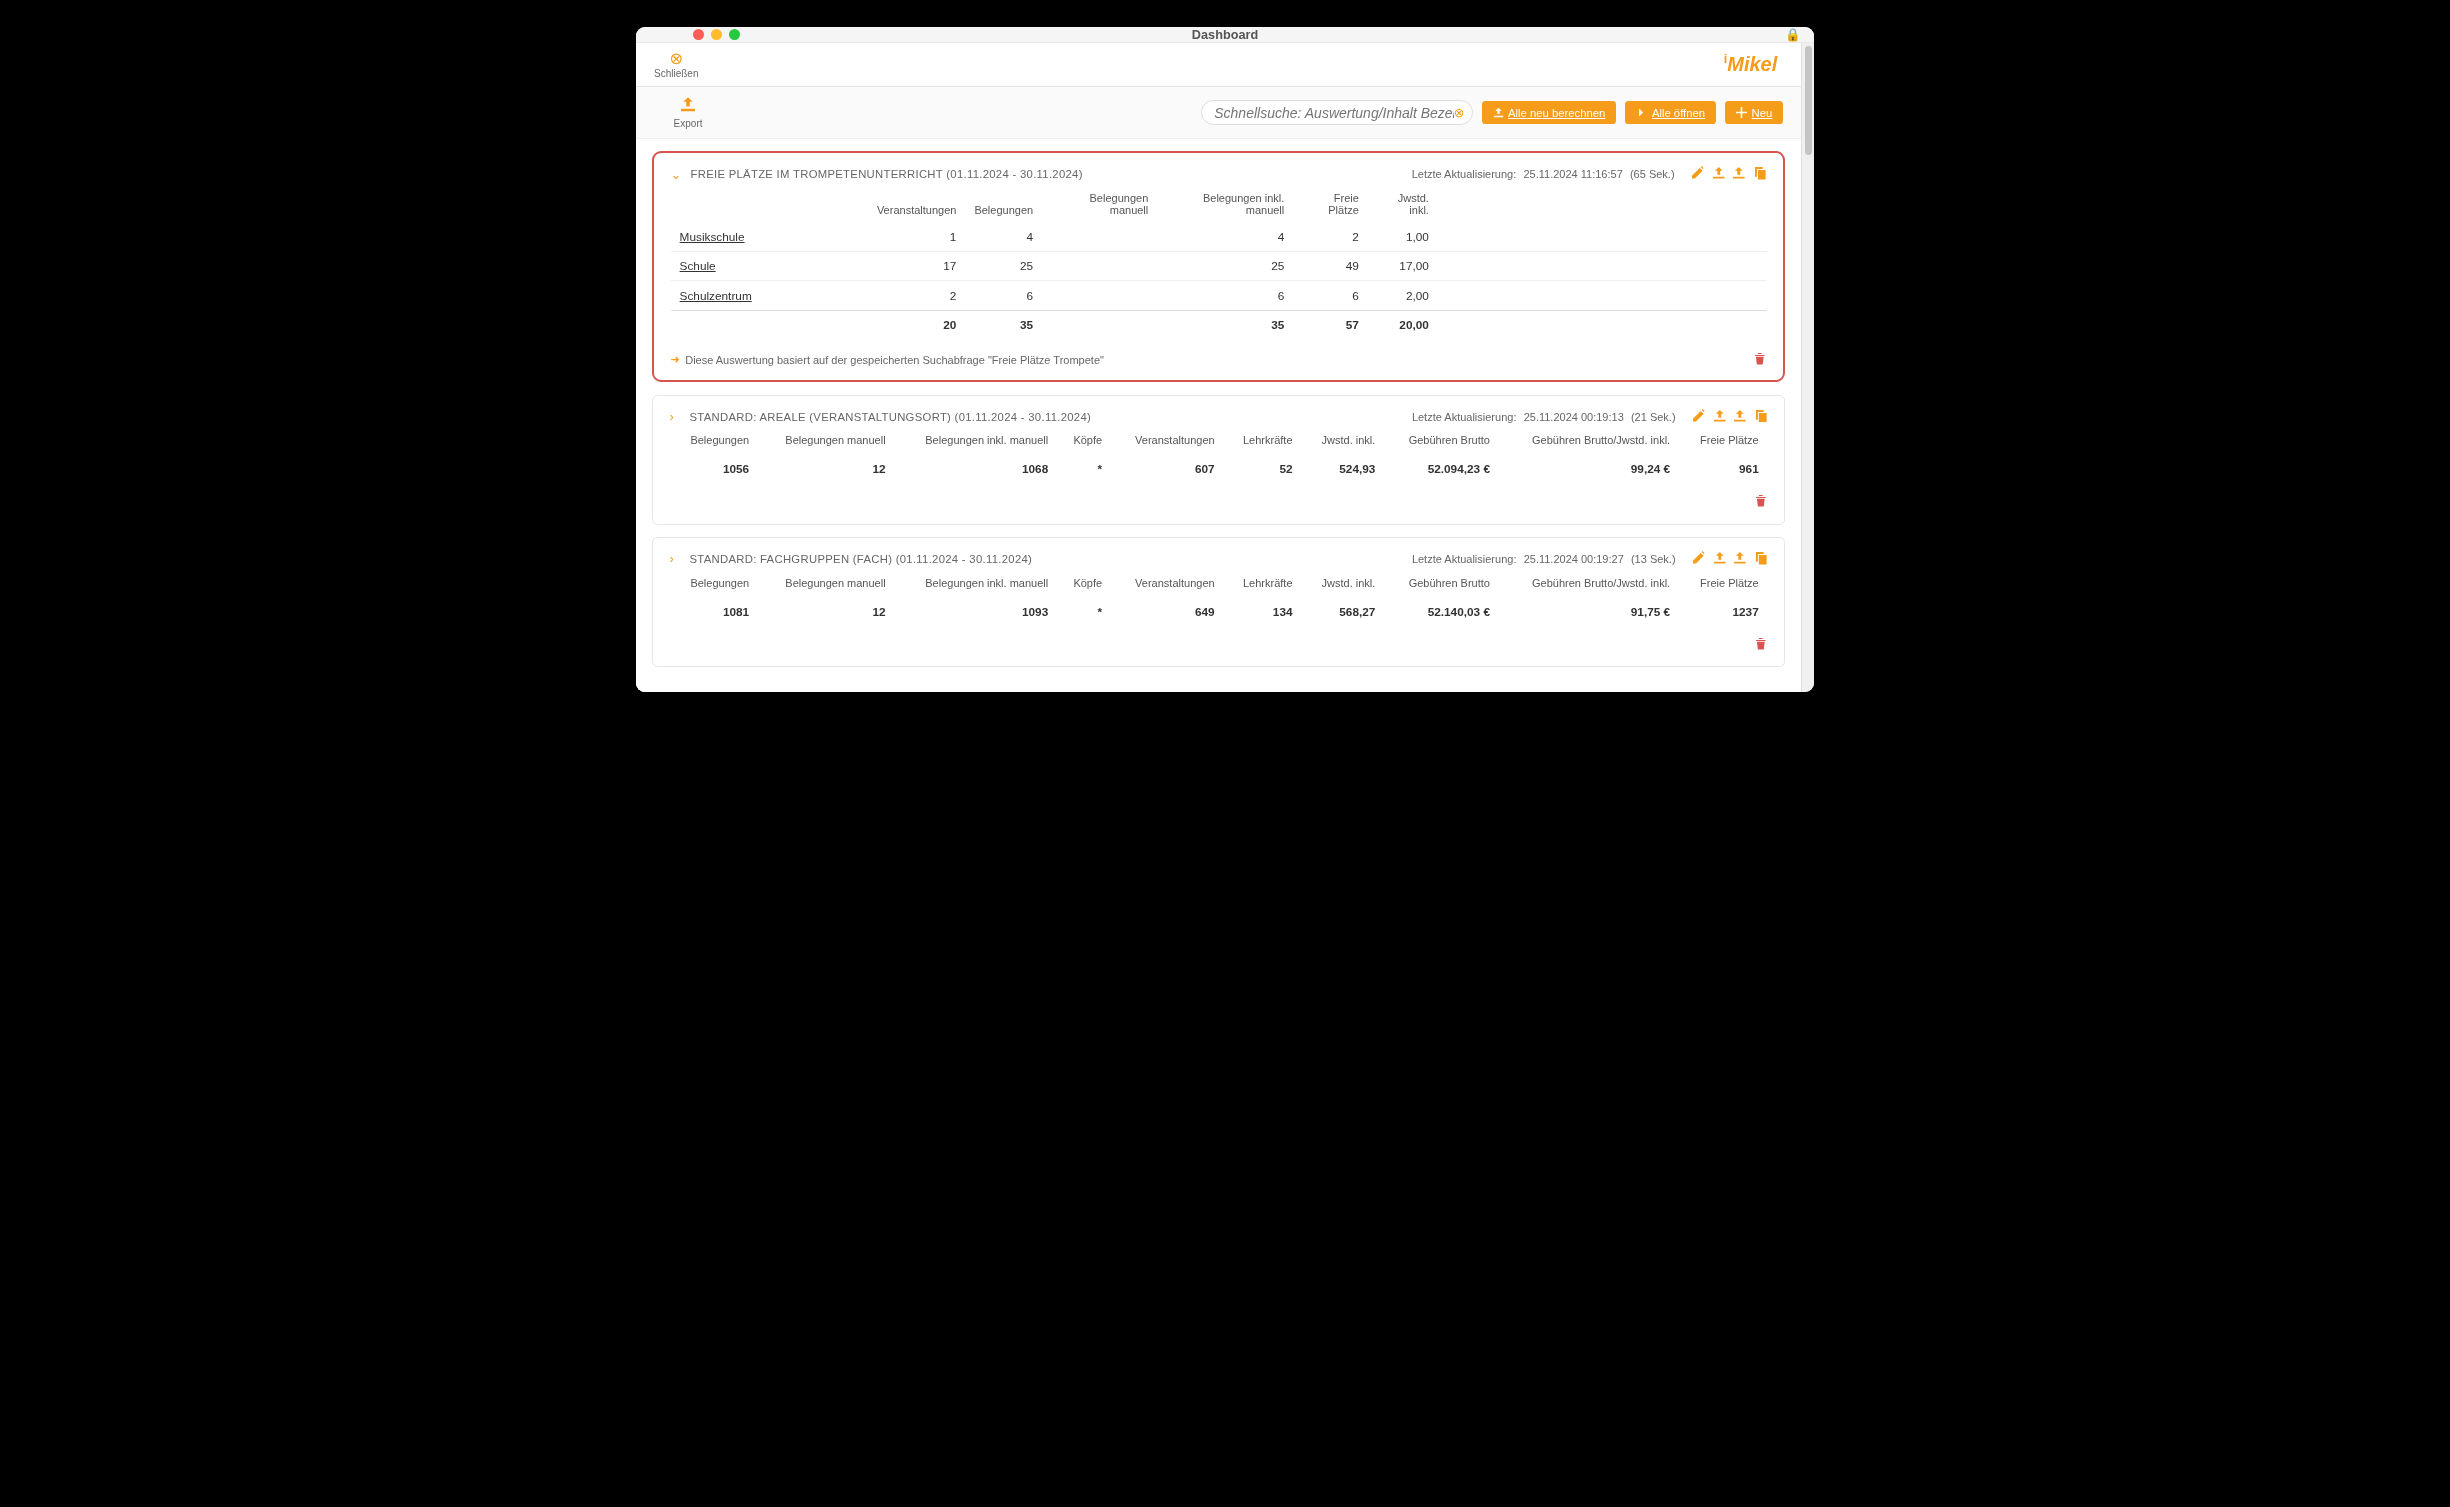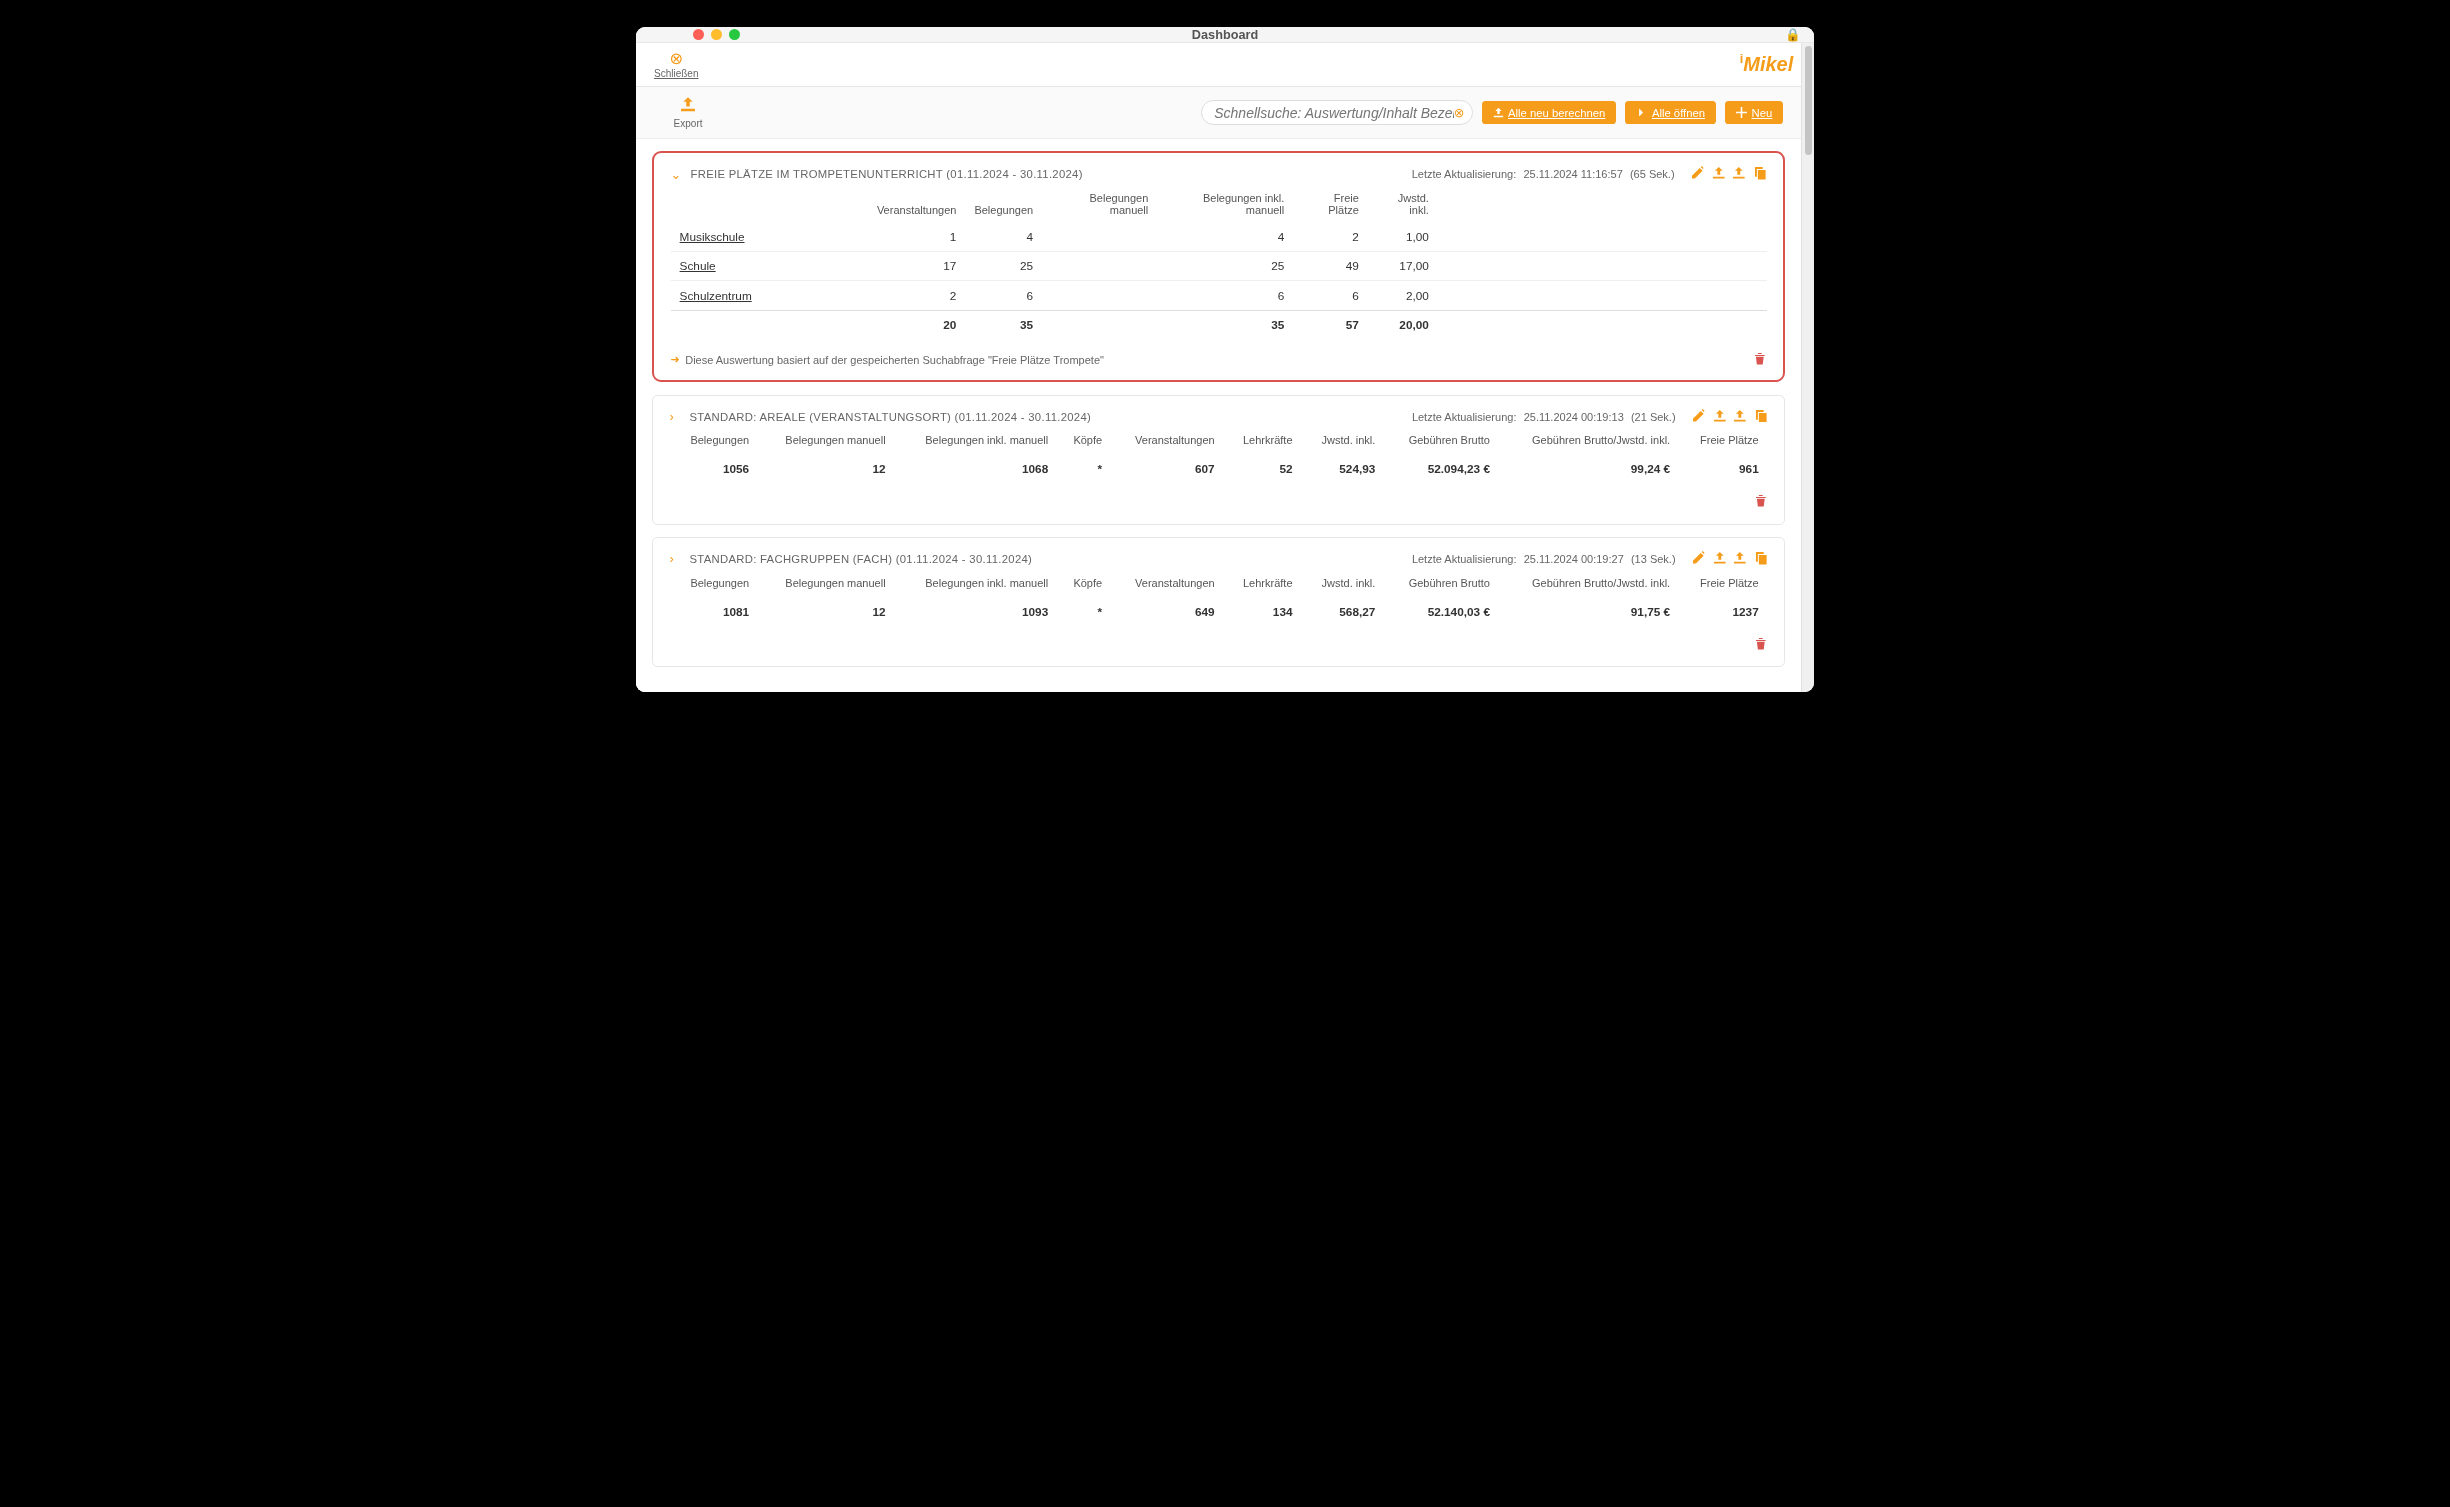--- a/index.html
+++ b/index.html
@@ -42,29 +42,29 @@
   .scrollbar { width: 12.7px; background: #f0f0f0; border-left: 0.9px solid #e0e0e0; }
   .scrollbar-thumb { background: #c4c4c4; border-radius: 5.4px; width: 7.2px; margin: 2.7px auto 0; height: 109px; }
   .content { flex: 1; background: #fff; display: flex; flex-direction: column; }
   .topnav {
     display: flex; align-items: flex-start; background: #fff;
     border-bottom: 0.9px solid #e6e6e6; padding: 7.2px 9px 0;
     position: relative;
   }
   .close-tool { text-align: center; padding: 0 9px 7.2px; cursor: pointer; }
   .close-tool .icon { color: #f59c1a; font-size: 16.3px; line-height: 1; }
-  .close-tool .lbl { font-size: 10px; color: #666; margin-top: 1.8px; text-decoration: underline; }
+  .close-tool .lbl { font-size: 10px; color: #666; margin-top: 1.8px; }
   .tabs { display: flex; flex: 1; justify-content: flex-start; gap: 0; margin-left: 36px; }
   .tab {
     padding: 9px 49px 11px; font-size: 11.8px; color: #555; cursor: pointer;
     border-bottom: 2.7px solid transparent;
   }
   .tab.active { border-bottom-color: #f59c1a; color: #333; }
   .logo {
-    position: absolute; right: 8px; top: 9px; font-size: 20px; font-weight: 700;
+    position: absolute; right: 24px; top: 9px; font-size: 20px; font-weight: 700;
     color: #f59c1a; font-style: italic;
   }
   .logo .i { font-style: normal; font-size: 12.7px; vertical-align: super; }
   .secondbar {
     display: flex; align-items: center; padding: 9px 18px; gap: 9px;
     background: #fafafa; border-bottom: 0.9px solid #eee;
   }
   .export-tool { text-align: center; padding: 0 3.6px; cursor: pointer; margin-left: 16px; }
   .export-tool .icon svg { width: 18px; height: 16.3px; }
   .export-tool .lbl { font-size: 10px; color: #666; margin-top: 1.8px; }

